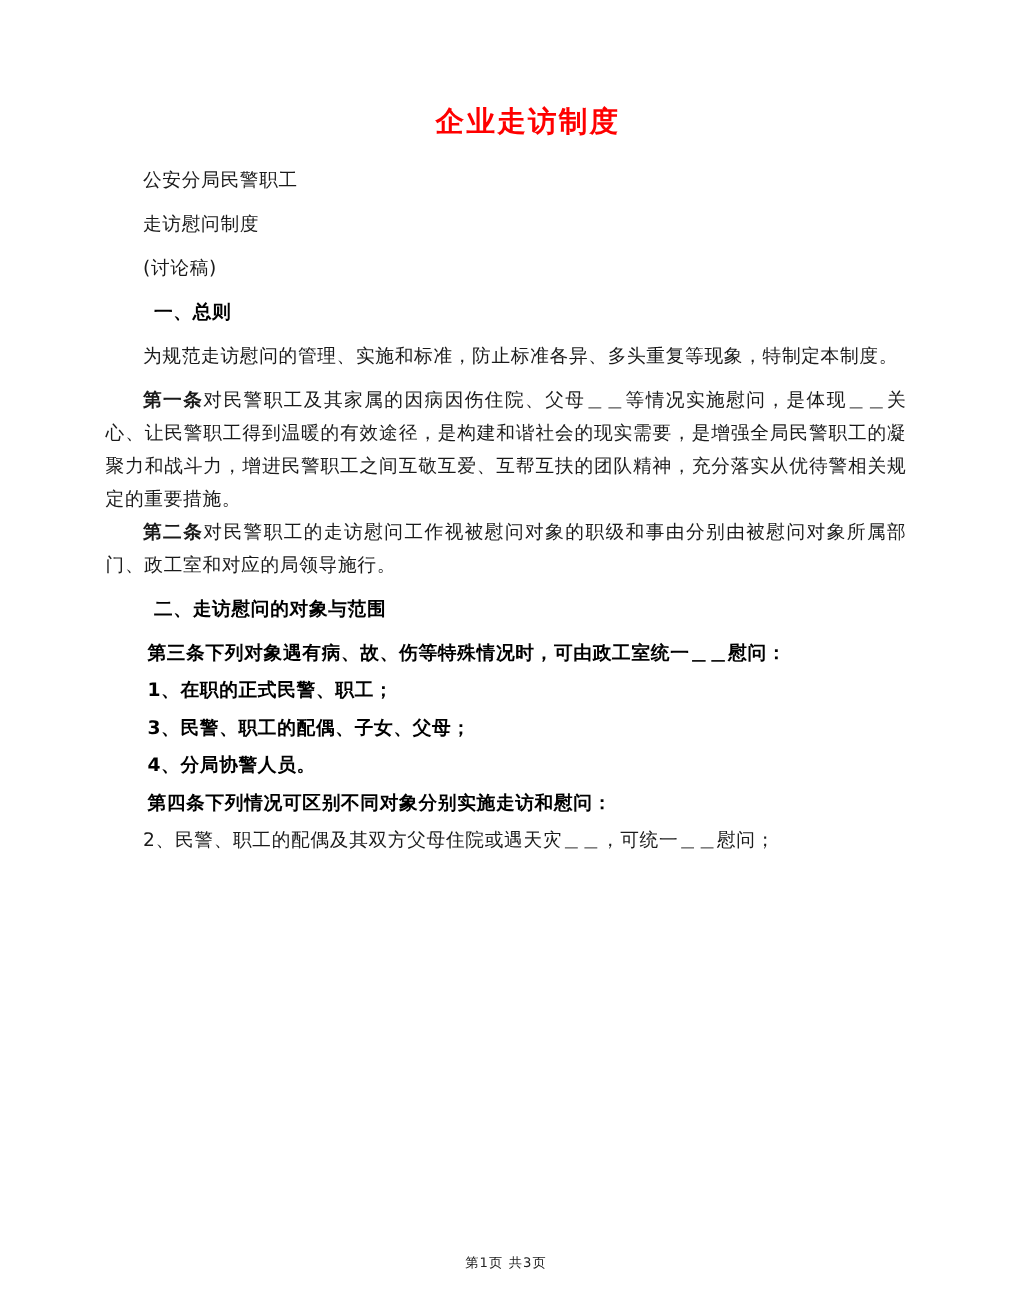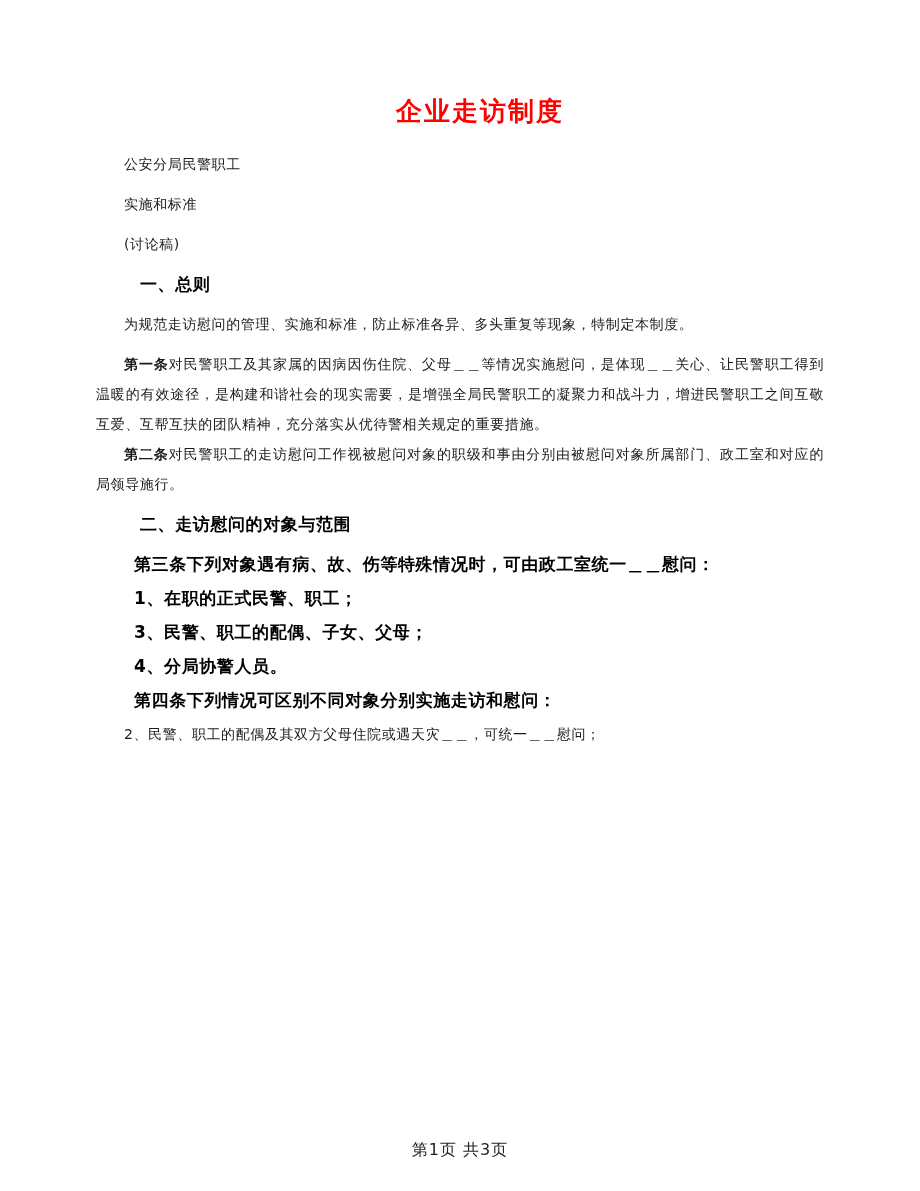--- a/index.html
+++ b/index.html
@@ -33,21 +33,21 @@
     letter-spacing: 2px;
     line-height: 1.2;
     padding-left: 40px;
   }
   .body-block {
     margin: 0;
     padding: 0 96px 0 96px;
   }
   .para {
     margin: 0;
-    font-size: 14px;
+    font-size: 17px;
     line-height: 30px;
     text-align: justify;
     text-justify: inter-ideograph;
     word-break: break-all;
     letter-spacing: 0.6px;
     color: #1a1a1a;
   }
   .indent {
     text-indent: 2em;
   }
@@ -71,36 +71,36 @@
     letter-spacing: 0.6px;
     margin: 4px;
     color: #000;
   }
   .footer {
     position: absolute;
     left: 0;
     right: 0;
     top: 1140px;
     text-align: center;
-    font-size: 16px;
+    font-size: 12px;
     color: #222;
     letter-spacing: 1px;
   }
 </style>
 </head>
 <body>
 
 <div class="page">
 
   <h1 class="doc-title">企业走访制度</h1>
 
   <div class="body-block">
 
     <p class="para indent gap-top-1">公安分局民警职工</p>
-    <p class="para indent gap-top-2">实施和标准</p>
+    <p class="para indent gap-top-2">走访慰问制度</p>
     <p class="para indent gap-top-2">(讨论稿)</p>
 
     <p class="heading gap-top-2">一、总则</p>
 
     <p class="para indent">为规范走访慰问的管理、实施和标准，防止标准各异、多头重复等现象，特制定本制度。</p>
 
     <p class="para indent gap-top-2"><span class="strong-run">第一条</span><span>对民警职工及其家属的因病因伤住院、父母＿＿等情况实施慰问，是体现＿＿关心、让民警职工得到温暖的有效途径，是构建和谐社会的现实需要，是增强全局民警职工的凝聚力和战斗力，增进民警职工之间互敬互爱、互帮互扶的团队精神，充分落实从优待警相关规定的重要措施。</span></p>
 
     <p class="para indent"><span class="strong-run">第二条</span><span>对民警职工的走访慰问工作视被慰问对象的职级和事由分别由被慰问对象所属部门、政工室和对应的局领导施行。</span></p>
 

